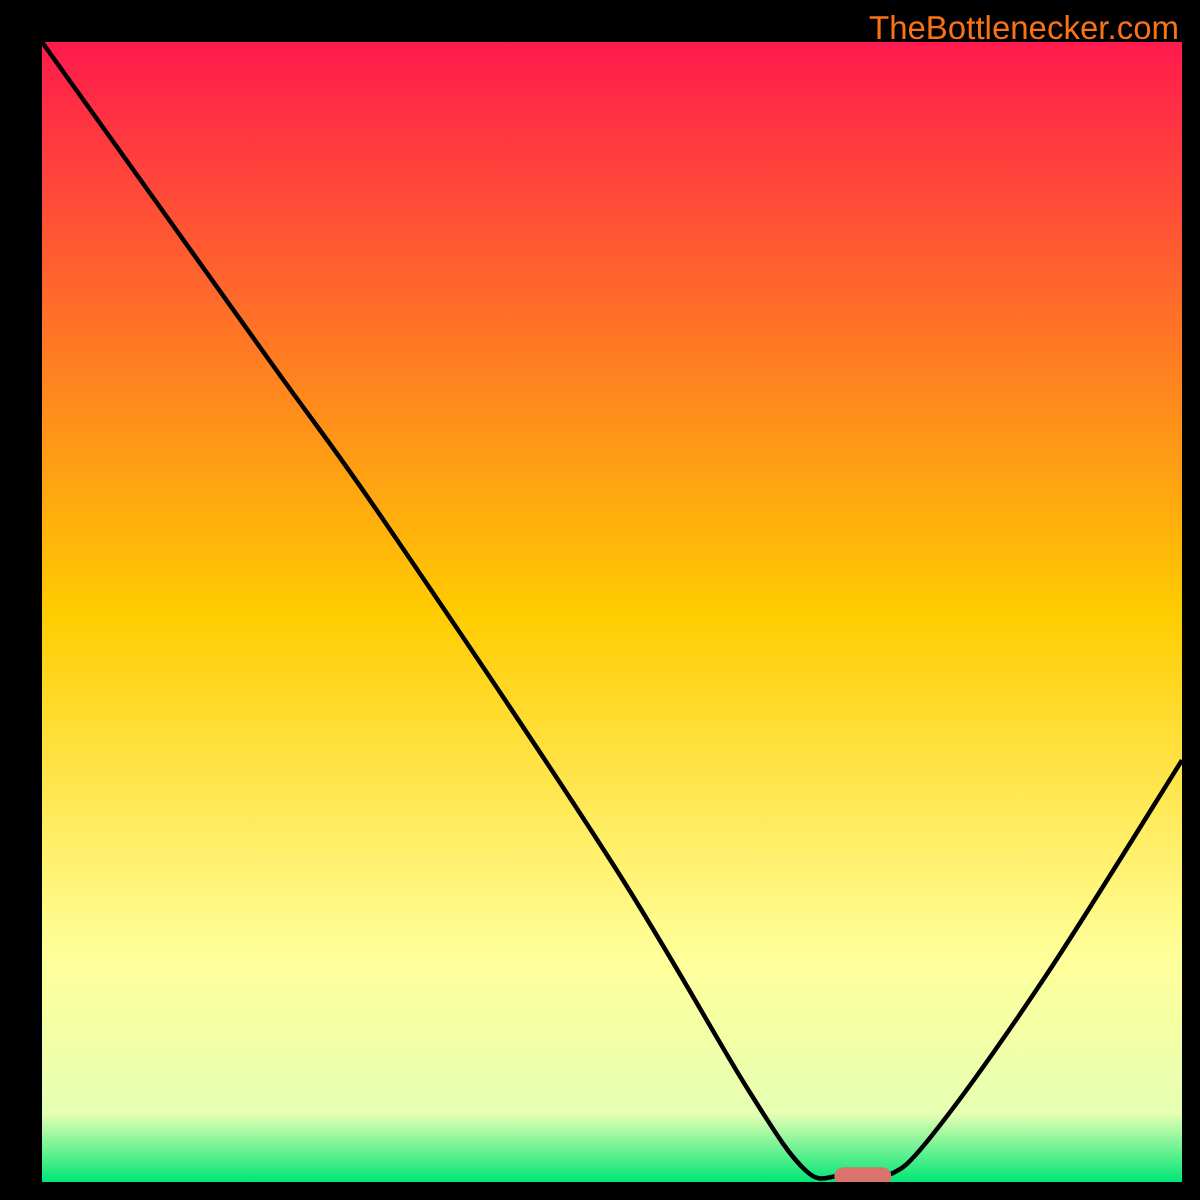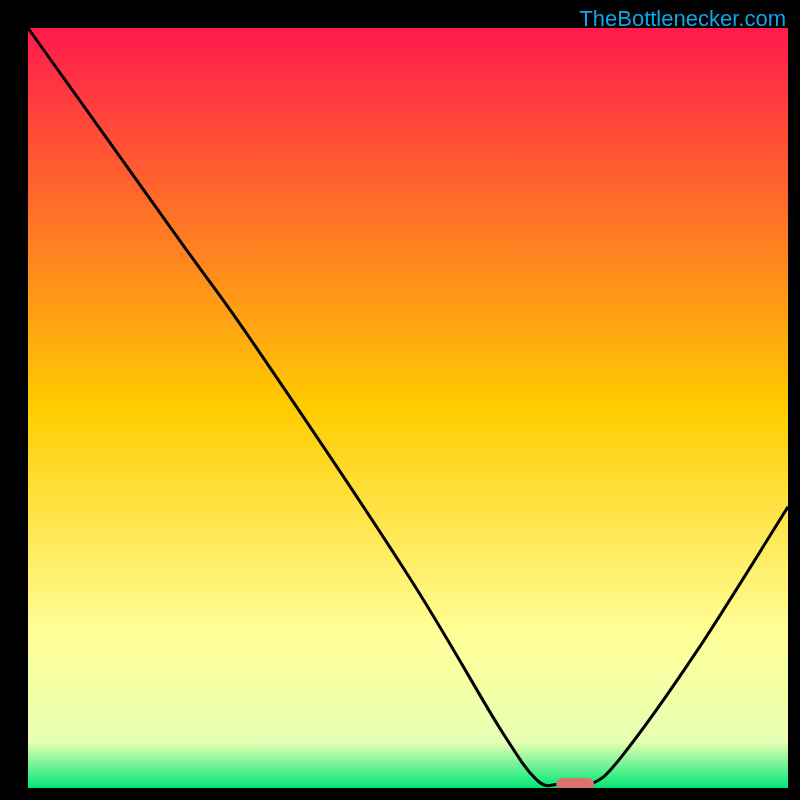--- a/index.html
+++ b/index.html
@@ -15,21 +15,21 @@
     position: absolute;
     top: 0;
     left: 0;
     width: 800px;
     height: 800px;
   }
   .watermark {
     position: absolute;
     top: 6px;
     right: 14px;
-    color: #0ea5e9;
+    color: #f97316;
     font-size: 22px;
     font-weight: 500;
     z-index: 10;
   }
 </style>
 </head>
 <body>
 
 <div class="chart-container">
   <svg width="800" height="800" viewBox="0 0 800 800">

